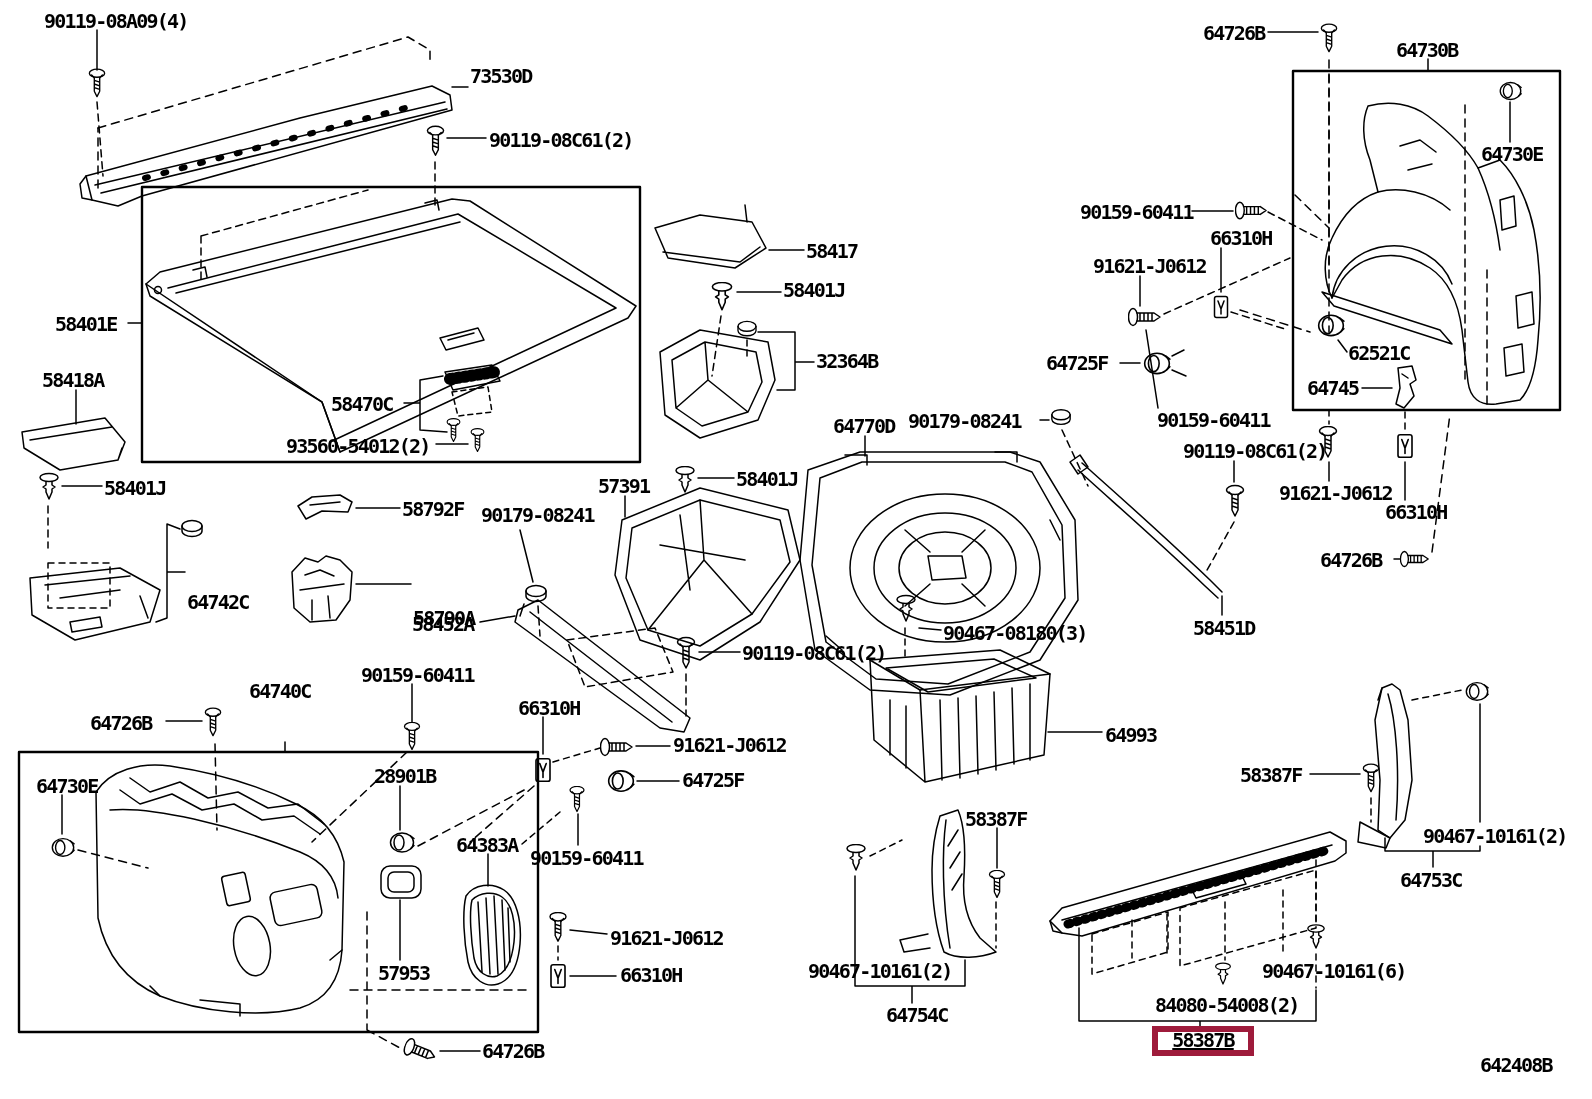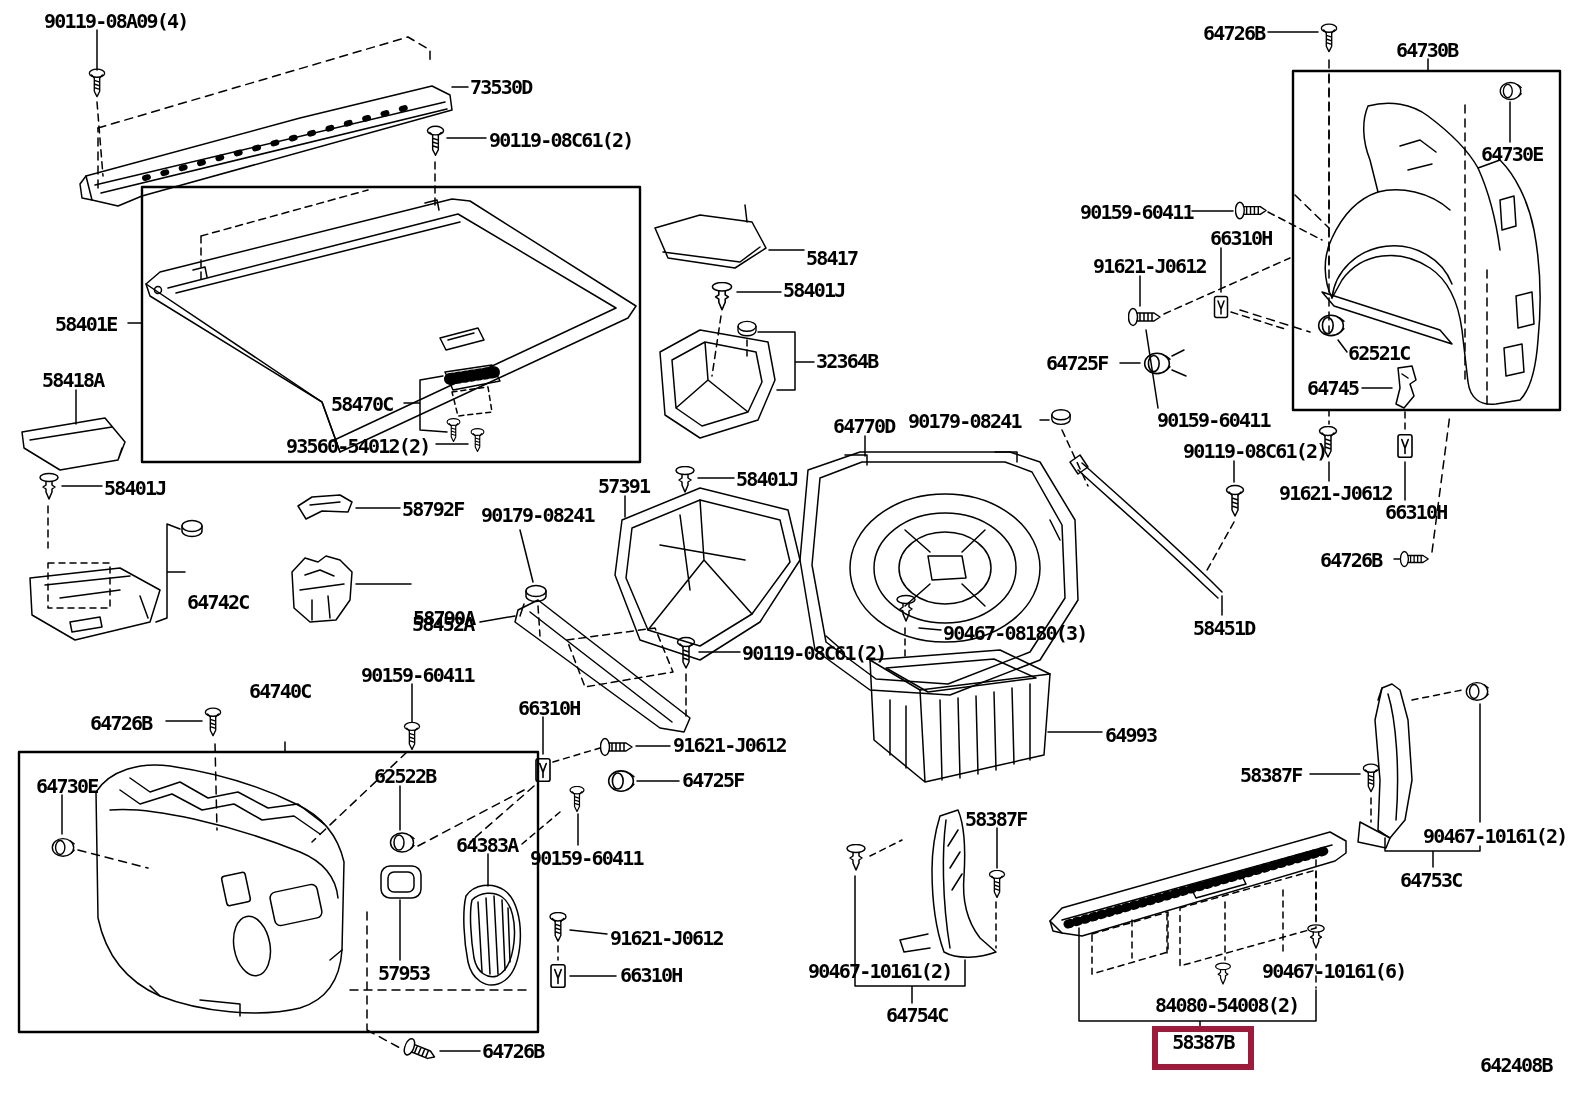--- a/index.html
+++ b/index.html
@@ -1,23 +1,23 @@
 <!DOCTYPE html>
 <html><head>
 <meta charset="utf-8">
 <style>
   html,body{margin:0;padding:0;background:#fff;}
   .stage{position:relative;width:1592px;height:1099px;background:#ffffff;overflow:hidden;
          font-family:"DejaVu Sans Mono", monospace;}
   svg.diagram{position:absolute;left:0;top:0;}
   .lbl{position:absolute;font:700 20px/1 "DejaVu Sans Mono", monospace;letter-spacing:-1.8px;
        color:#000;white-space:nowrap;}
-  .hl-box{position:absolute;left:1152px;top:1026px;width:102px;height:44px;
+  .hl-box{position:absolute;left:1152px;top:1026px;width:102px;height:30px;
           border:6px solid #9e1b3b;box-sizing:border-box;display:flex;
-          align-items:flex-start;justify-content:center;background:#fff;}
+          align-items:flex-end;justify-content:center;background:#fff;text-decoration:underline;}
   .hl-box .lbl{position:static;}
   .figcode{position:absolute;left:1480px;top:1055px;font:700 20px/1 "DejaVu Sans Mono", monospace;
            letter-spacing:-1.8px;color:#000;}
 </style>
 </head>
 <body>
 
 <div class="stage">
 
 <svg class="diagram" width="1592" height="1099" viewBox="0 0 1592 1099" fill="none" stroke="#000" stroke-width="1.5" stroke-linecap="round" stroke-linejoin="round">
@@ -391,23 +391,23 @@
     <line x1="1310" y1="774" x2="1360" y2="774"></line>
     <use href="#f-screw" x="1362" y="762" width="18" height="34"></use>
     <path d="M1371 798 L1371 822" stroke-dasharray="6 5"></path>
     <use href="#f-grom" x="1464" y="680" width="26" height="23"></use>
     <path d="M1412 700 L1462 690" stroke-dasharray="6 5"></path>
     <path d="M1480 704 L1480 822 M1480 846 L1480 851 M1385 838 L1385 851 M1385 851 L1480 851 M1433 851 L1433 867"></path>
   </g>
 </svg>
 
 <div class="lbl" style="left:44px;top:11px">90119-08A09(4)</div>
-<div class="lbl" style="left:470px;top:77px">73530D</div>
+<div class="lbl" style="left:470px;top:66px">73530D</div>
 <div class="lbl" style="left:489px;top:130px">90119-08C61(2)</div>
-<div class="lbl" style="left:806px;top:248px">58417</div>
+<div class="lbl" style="left:806px;top:241px">58417</div>
 <div class="lbl" style="left:783px;top:280px">58401J</div>
 <div class="lbl" style="left:816px;top:351px">32364B</div>
 <div class="lbl" style="left:55px;top:314px">58401E</div>
 <div class="lbl" style="left:42px;top:370px">58418A</div>
 <div class="lbl" style="left:331px;top:394px">58470C</div>
 <div class="lbl" style="left:286px;top:436px">93560-54012(2)</div>
 <div class="lbl" style="left:104px;top:478px">58401J</div>
 <div class="lbl" style="left:402px;top:499px">58792F</div>
 <div class="lbl" style="left:481px;top:505px">90179-08241</div>
 <div class="lbl" style="left:187px;top:592px">64742C</div>
@@ -431,21 +431,21 @@
 <div class="lbl" style="left:1157px;top:410px">90159-60411</div>
 <div class="lbl" style="left:1183px;top:441px">90119-08C61(2)</div>
 <div class="lbl" style="left:1279px;top:483px">91621-J0612</div>
 <div class="lbl" style="left:1385px;top:502px">66310H</div>
 <div class="lbl" style="left:1320px;top:550px">64726B</div>
 <div class="lbl" style="left:1193px;top:618px">58451D</div>
 <div class="lbl" style="left:1105px;top:725px">64993</div>
 <div class="lbl" style="left:361px;top:665px">90159-60411</div>
 <div class="lbl" style="left:518px;top:698px">66310H</div>
 <div class="lbl" style="left:673px;top:735px">91621-J0612</div>
-<div class="lbl" style="left:374px;top:766px">62522B</div>
+<div class="lbl" style="left:374px;top:766px">28901B</div>
 <div class="lbl" style="left:682px;top:770px">64725F</div>
 <div class="lbl" style="left:456px;top:835px">64383A</div>
 <div class="lbl" style="left:530px;top:848px">90159-60411</div>
 <div class="lbl" style="left:90px;top:713px">64726B</div>
 <div class="lbl" style="left:249px;top:681px">64740C</div>
 <div class="lbl" style="left:36px;top:776px">64730E</div>
 <div class="lbl" style="left:378px;top:963px">57953</div>
 <div class="lbl" style="left:610px;top:928px">91621-J0612</div>
 <div class="lbl" style="left:620px;top:965px">66310H</div>
 <div class="lbl" style="left:482px;top:1041px">64726B</div>

